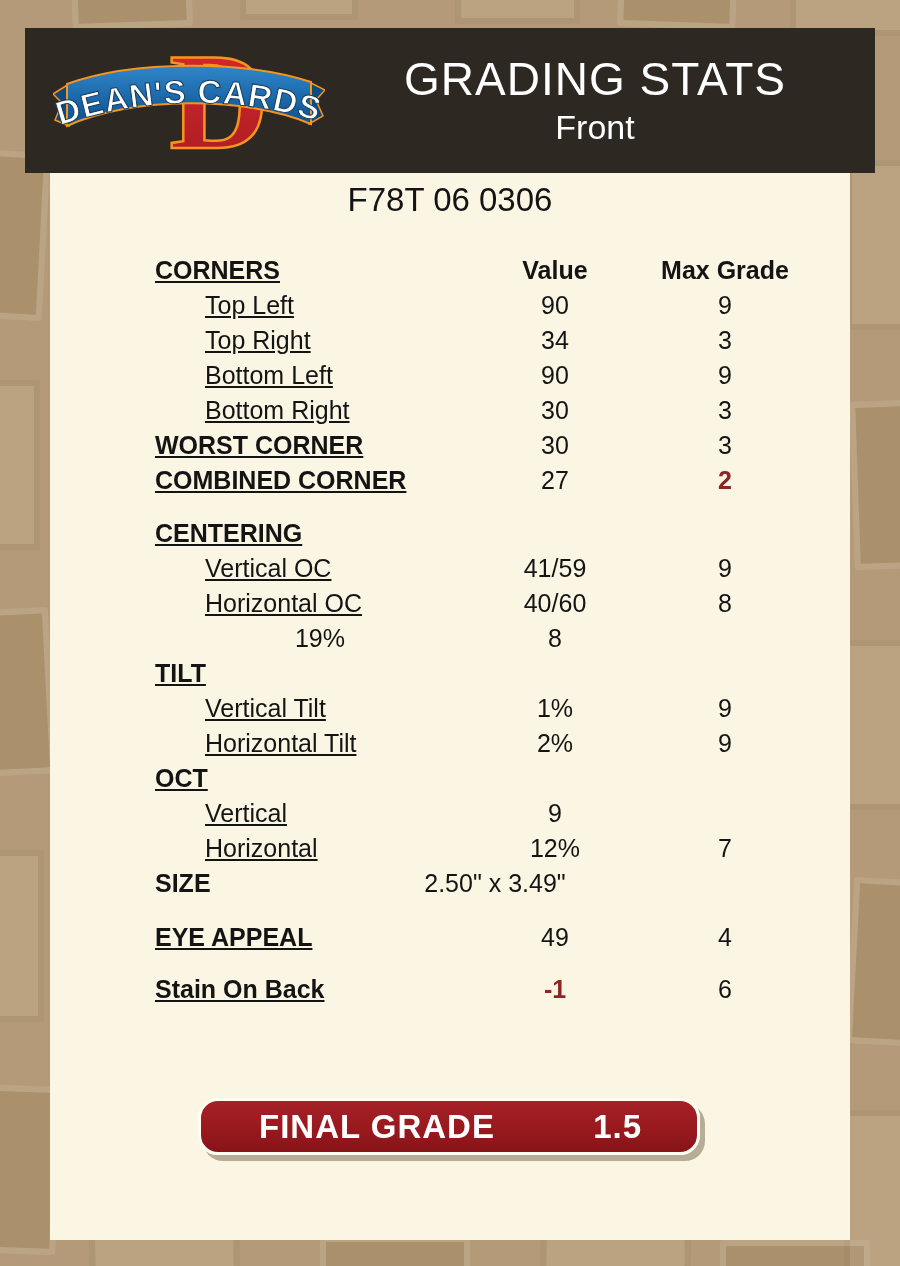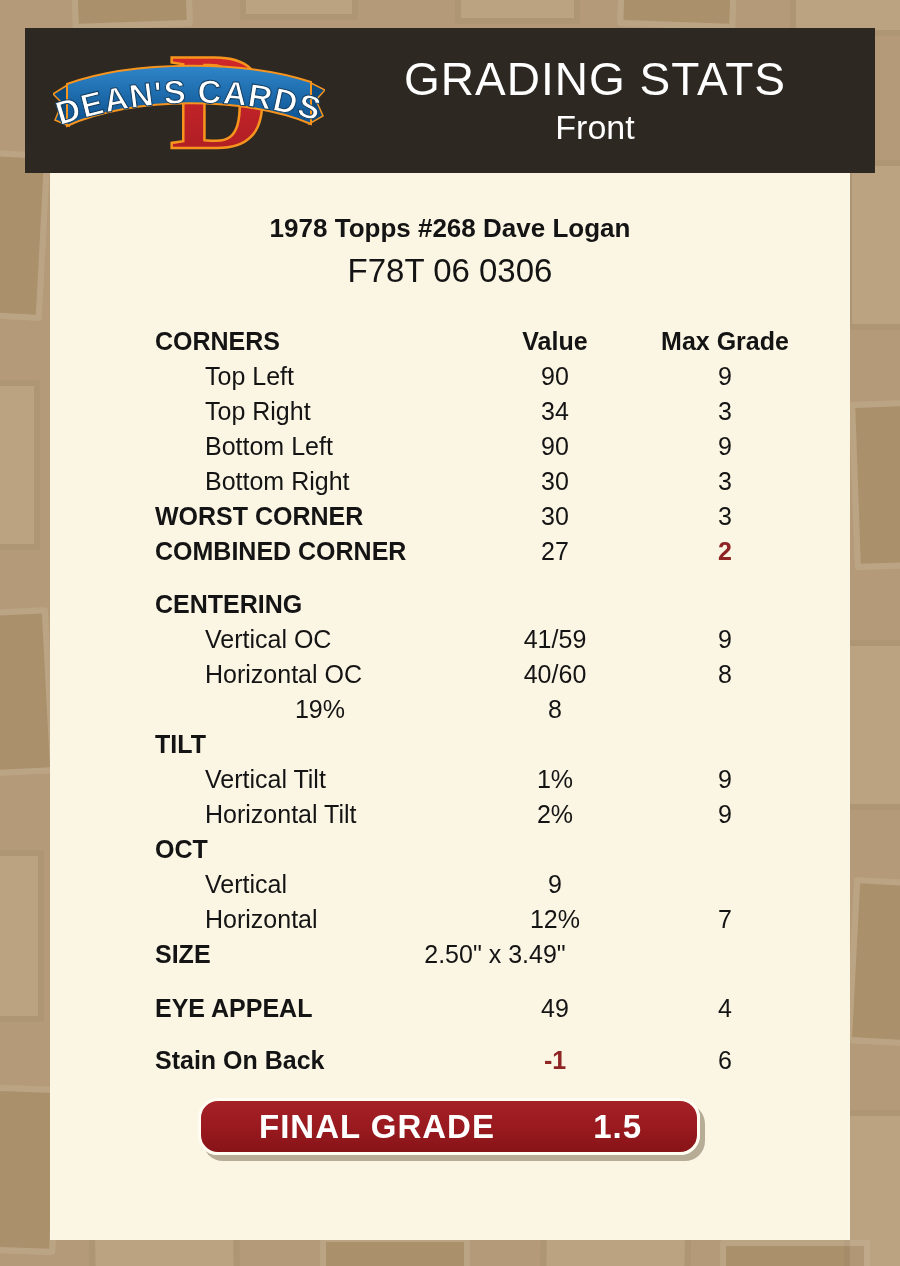--- a/index.html
+++ b/index.html
@@ -42,21 +42,21 @@
     position:absolute; left:50px; top:173px; width:800px; height:1067px;
     background:#fbf5e4; z-index:1;
   }
   .card-title   { margin-top:40px; text-align:center; font-size:26px; font-weight:bold; }
   .card-code    { margin-top:8px;  text-align:center; font-size:33px; }
 
   
   .stats { margin-top:34px; font-size:25px; line-height:35px; }
   .trow  { display:grid; grid-template-columns:105px 330px 140px 200px; height:35px; }
   .trow .pad { }
-  .cl { text-align:left; white-space:nowrap; }
+  .cl { text-align:left; white-space:nowrap;text-decoration:underline; }
   .cl.indent { padding-left:50px; }
   .cv { text-align:center; }
   .cg { text-align:center; }
   .bold { font-weight:bold; }
   .red  { color:#8e2424; font-weight:bold; }
   .gap18 { margin-top:18px; }
   .gap19 { margin-top:19px; }
   .gap17 { margin-top:17px; }
 
   
@@ -127,21 +127,20 @@
       </text>
     </svg>
   </div>
   <div class="header-titles">
     <div class="header-title">GRADING STATS</div>
     <div class="header-subtitle">Front</div>
   </div>
 </div>
 
 <div class="panel">
-  <div class="card-title">1978 Topps #268 Dave Logan</div>
   <div class="card-code">F78T 06 0306</div>
 
   <div class="stats">
 
     <div class="trow">
       <span class="pad"></span>
       <span class="cl bold">CORNERS</span>
       <span class="cv bold">Value</span>
       <span class="cg bold">Max Grade</span>
     </div>

